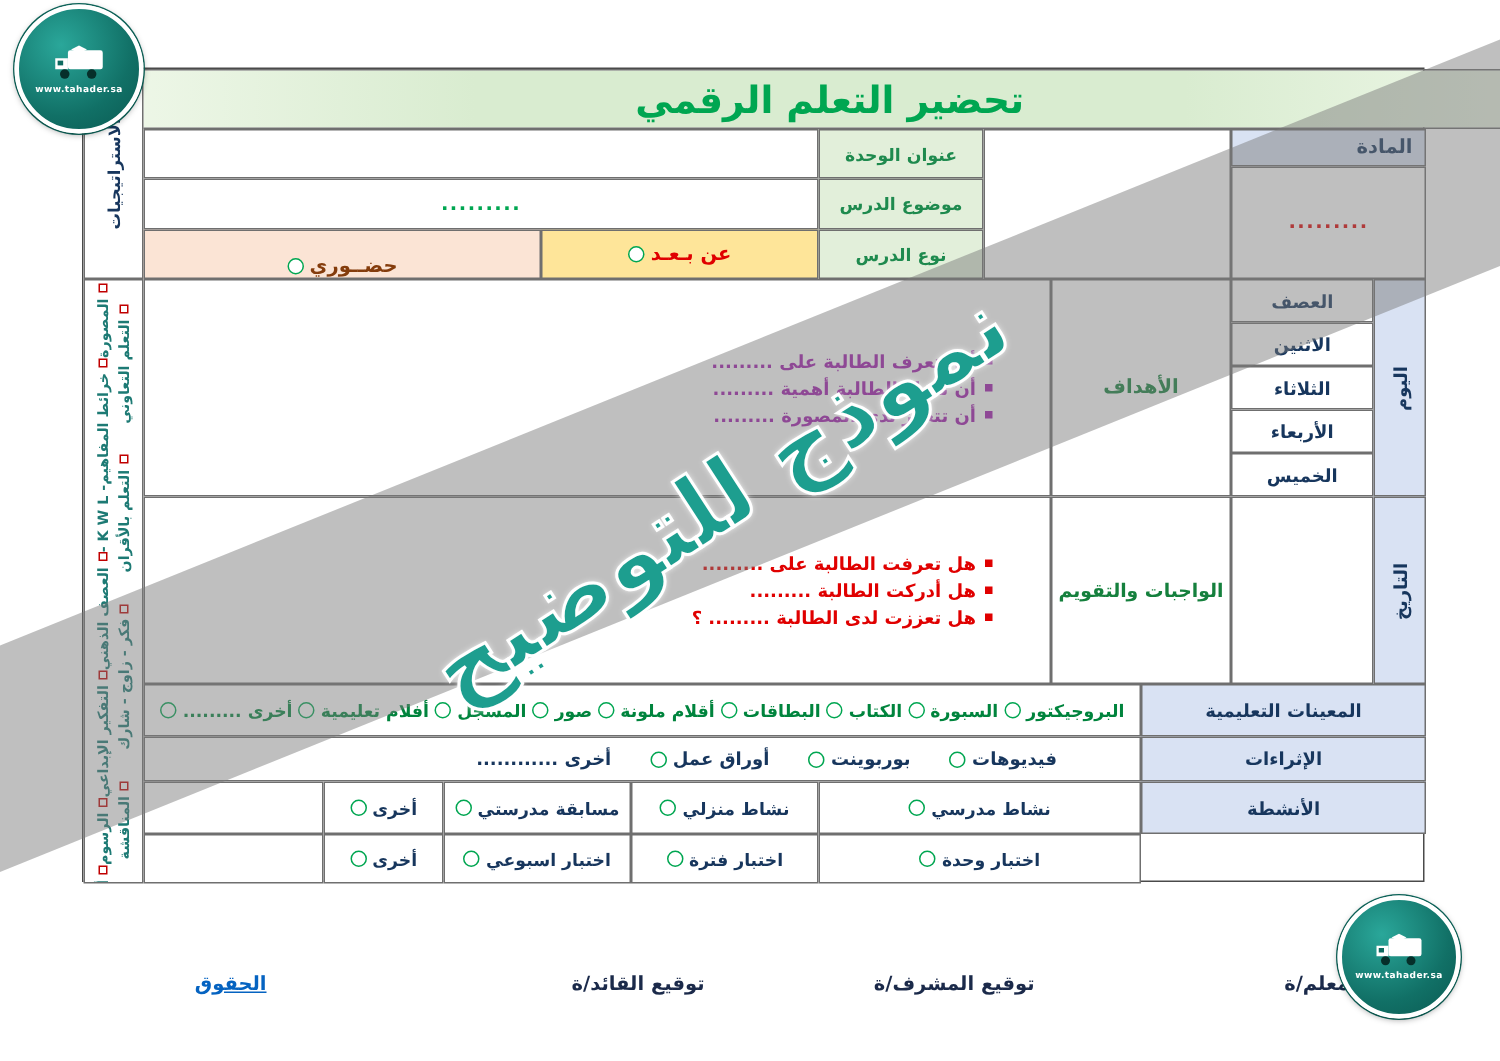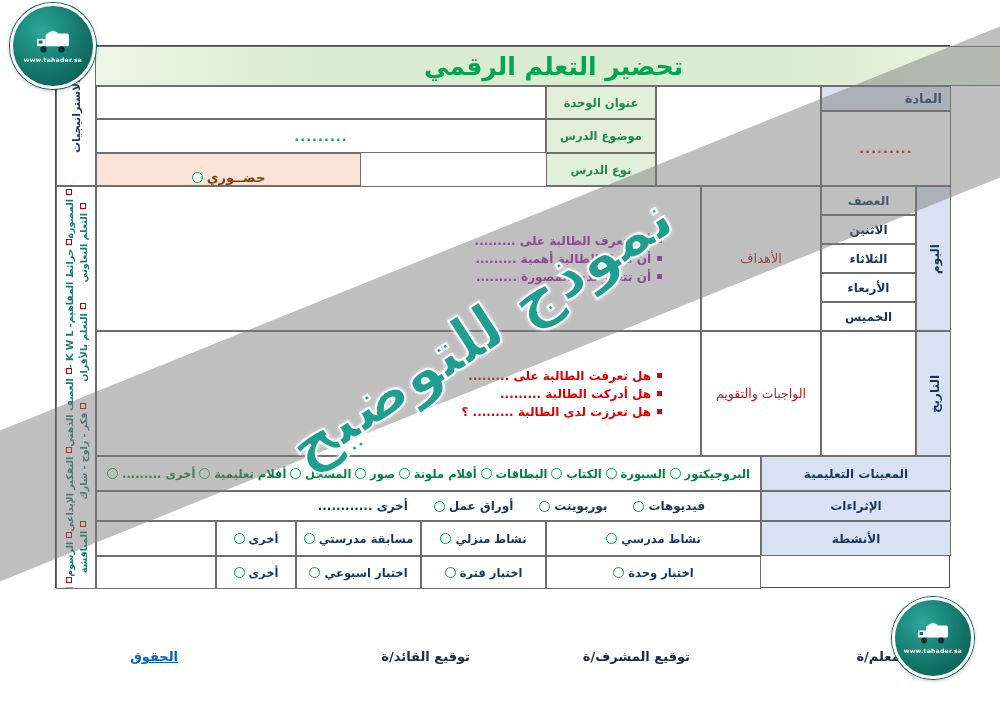--- a/index.html
+++ b/index.html
@@ -12,21 +12,21 @@
 
   .green-bg { background:#e2efda; }
   .blue-bg  { background:#d9e2f3; }
   .yellow-bg{ background:#fee599; }
   .peach-bg { background:#fbe4d5;align-items:flex-end; }
   .titlebar { background:linear-gradient(90deg,#eef7e8,#d9ecd0 25%,#d9ecd0 75%,#eef7e8); }
 
   .t-title { color:#00A651; font-size:25px; font-weight:bold; letter-spacing:1px; }
   .t-green { color:#1E8A4E; font-weight:bold; font-size:11.5px; }
   .t-navy  { color:#17365D; font-weight:bold; }
-  .t-maroon{ color:#b91c1c; font-weight:normal; font-size:13px; }
+  .t-maroon{ color:#15803d; font-weight:bold; font-size:13px; }
   .t-red   { color:#E00000; font-weight:bold; }
   .t-brown { color:#843C0C; font-weight:bold; }
   .t-teal  { color:#1D7A74; font-weight:bold; }
 
   .o { width:11px; height:11px; border:1.6px solid #00A651; border-radius:50%; display:inline-block; flex:none; background:#fff; }
   .sq { width:6px; height:6px; border:1.2px solid #C00000; display:inline-block; flex:none; }
   .opt { display:inline-flex; align-items:center; gap:4px; white-space:nowrap; }
 
   .brow { display:flex; align-items:center; gap:6px; direction:rtl; }
   .bdot { width:5px; height:5px; flex:none; background:currentColor; }
@@ -128,20 +128,26 @@
               <span class="sq"></span>
               <span>المناقشة</span>
             </span>
         </div>
       </div>
     </div>
 
     <div class="cell" style="left:40px;top:40px;width:450px;height:33px;"></div>
     <div class="cell" style="left:40px;top:73px;width:450px;height:34px;">
       <span class="t-green" style="font-size:13px;letter-spacing:1px;color:#00A651;">.........</span>
+    </div>
+    <div class="cell yellow-bg" style="left:305px;top:107px;width:185px;height:33px;">
+      <span class="opt">
+          <span class="t-red" style="font-size:13px;">عن بـعـد</span>
+          <span class="o"></span>
+        </span>
     </div>
     <div class="cell peach-bg" style="left:40px;top:107px;width:265px;height:33px;">
       <span class="opt">
           <span class="t-brown" style="font-size:13px;letter-spacing:1px;">حضــوري</span>
           <span class="o"></span>
         </span>
     </div>
 
     <div class="cell green-bg" style="left:490px;top:40px;width:110px;height:33px;">
       <span class="t-green">عنوان الوحدة</span>

